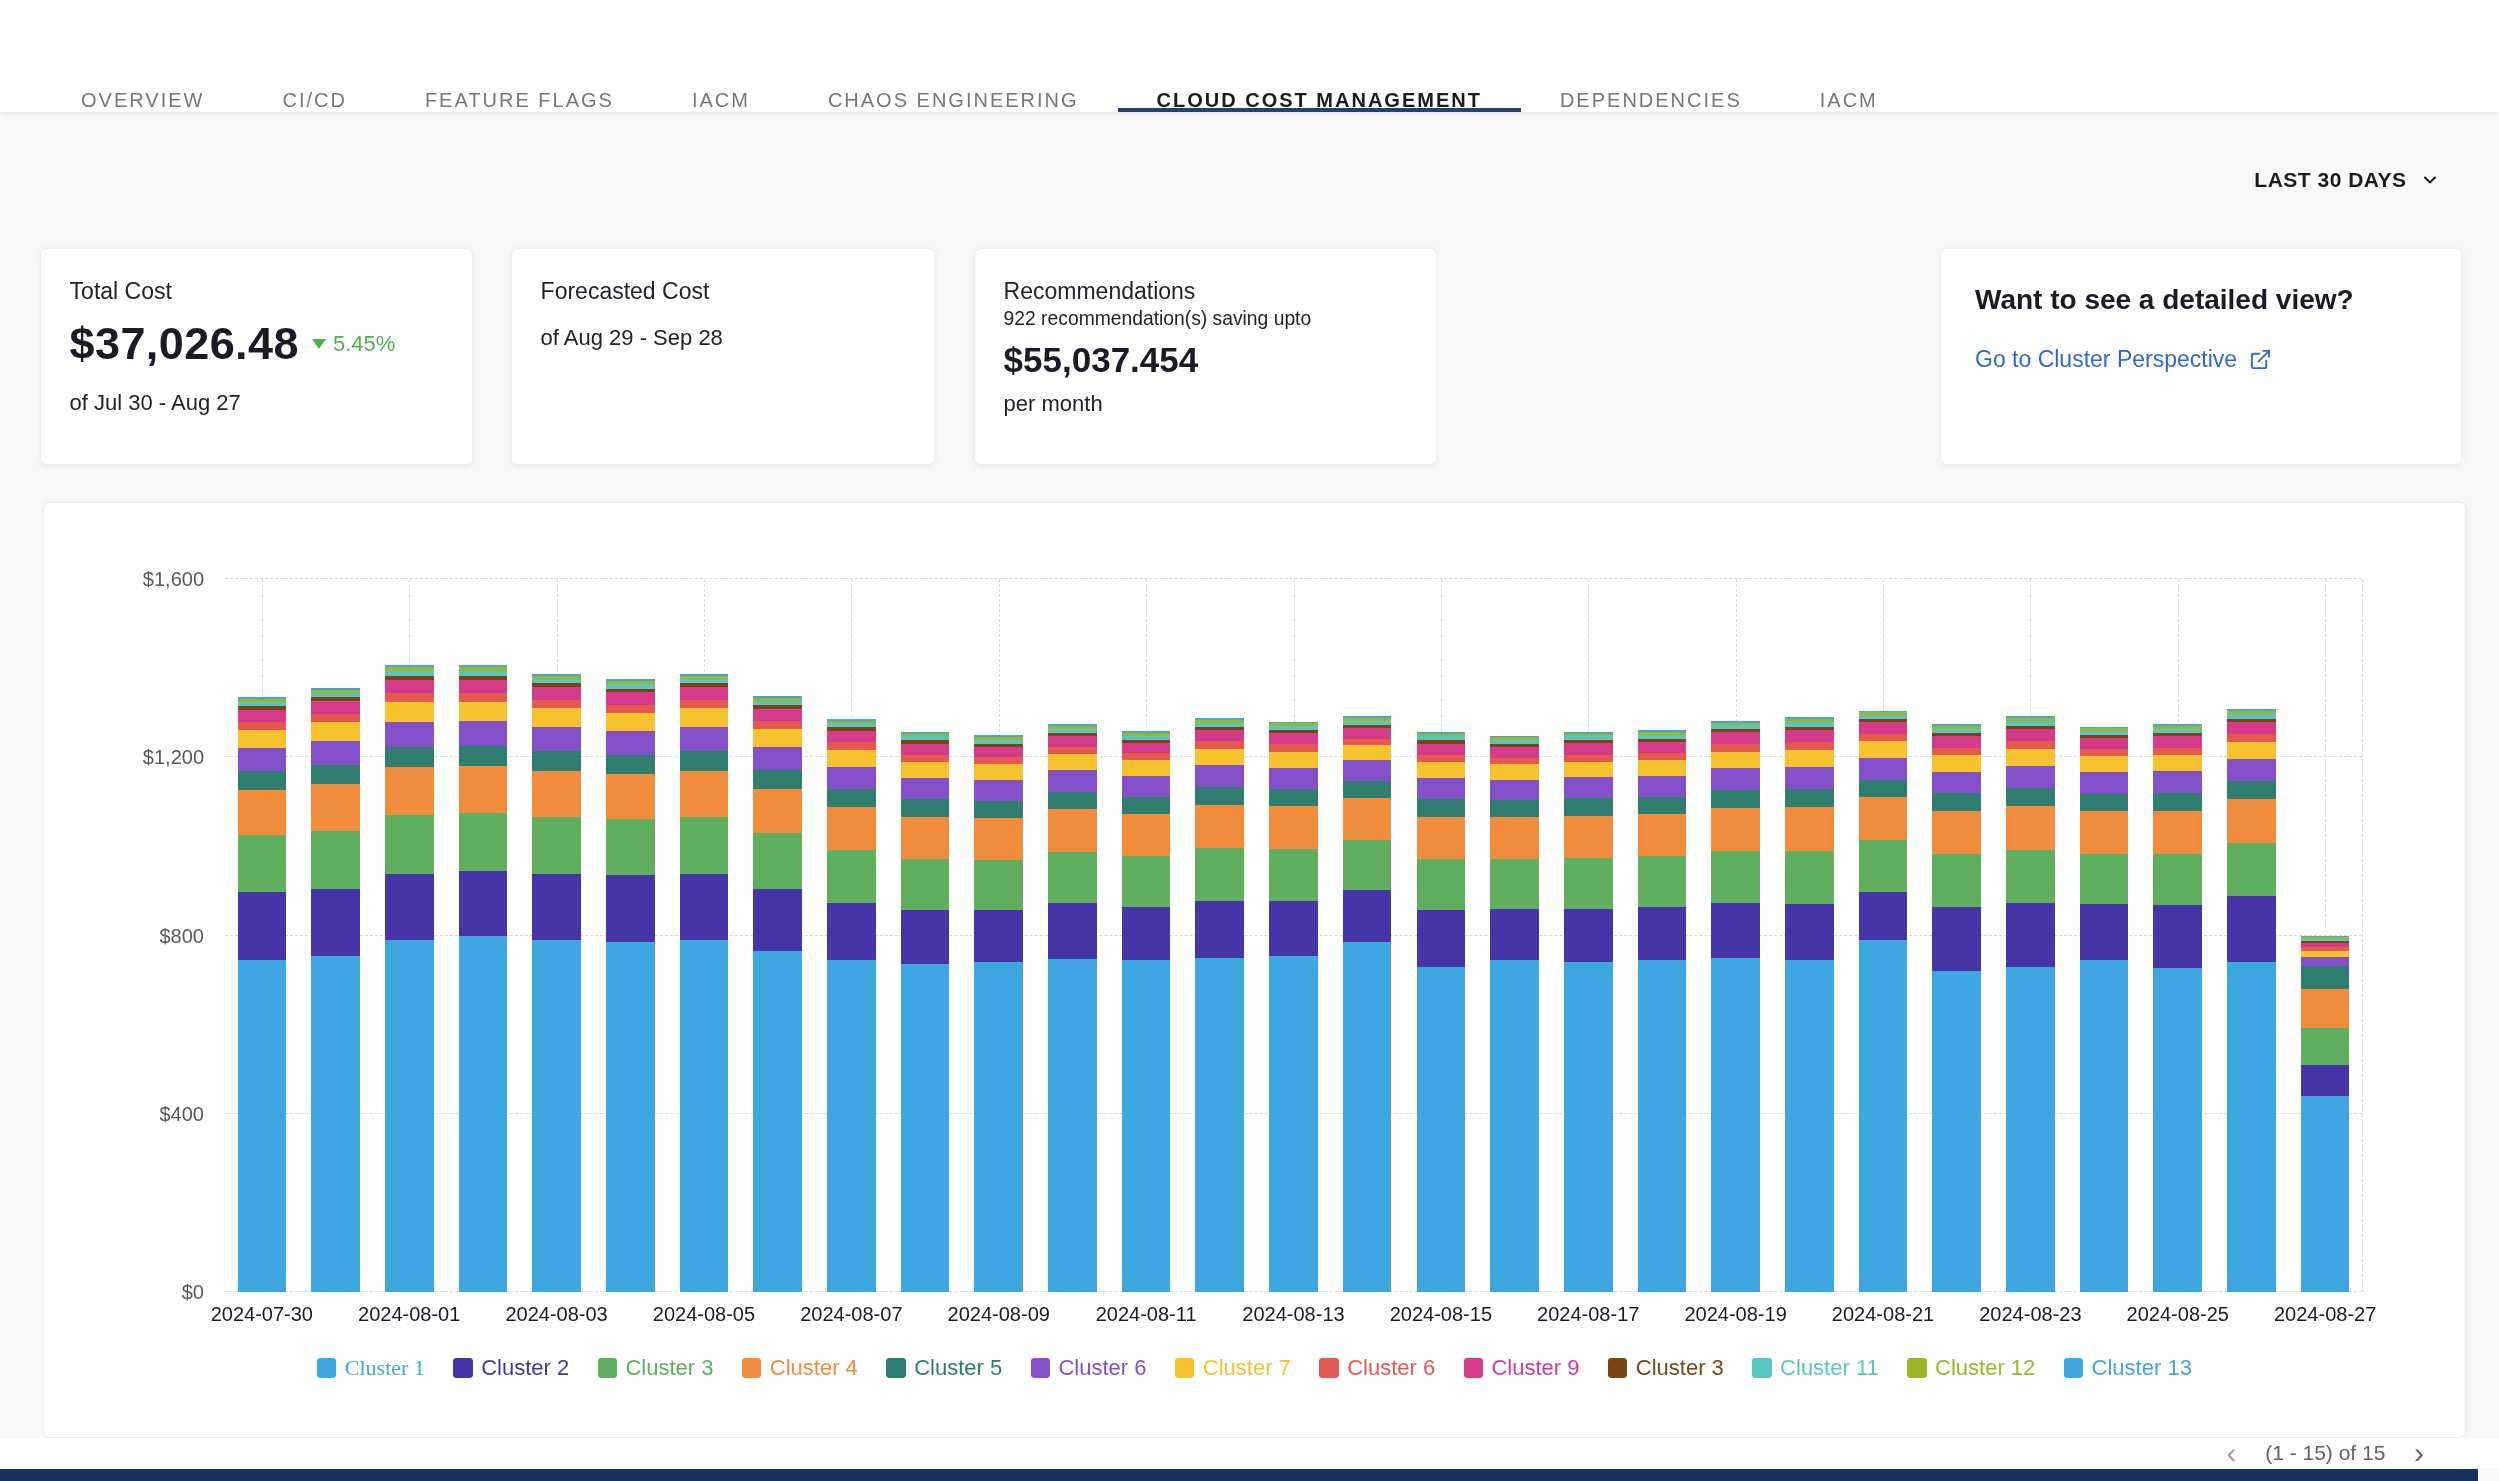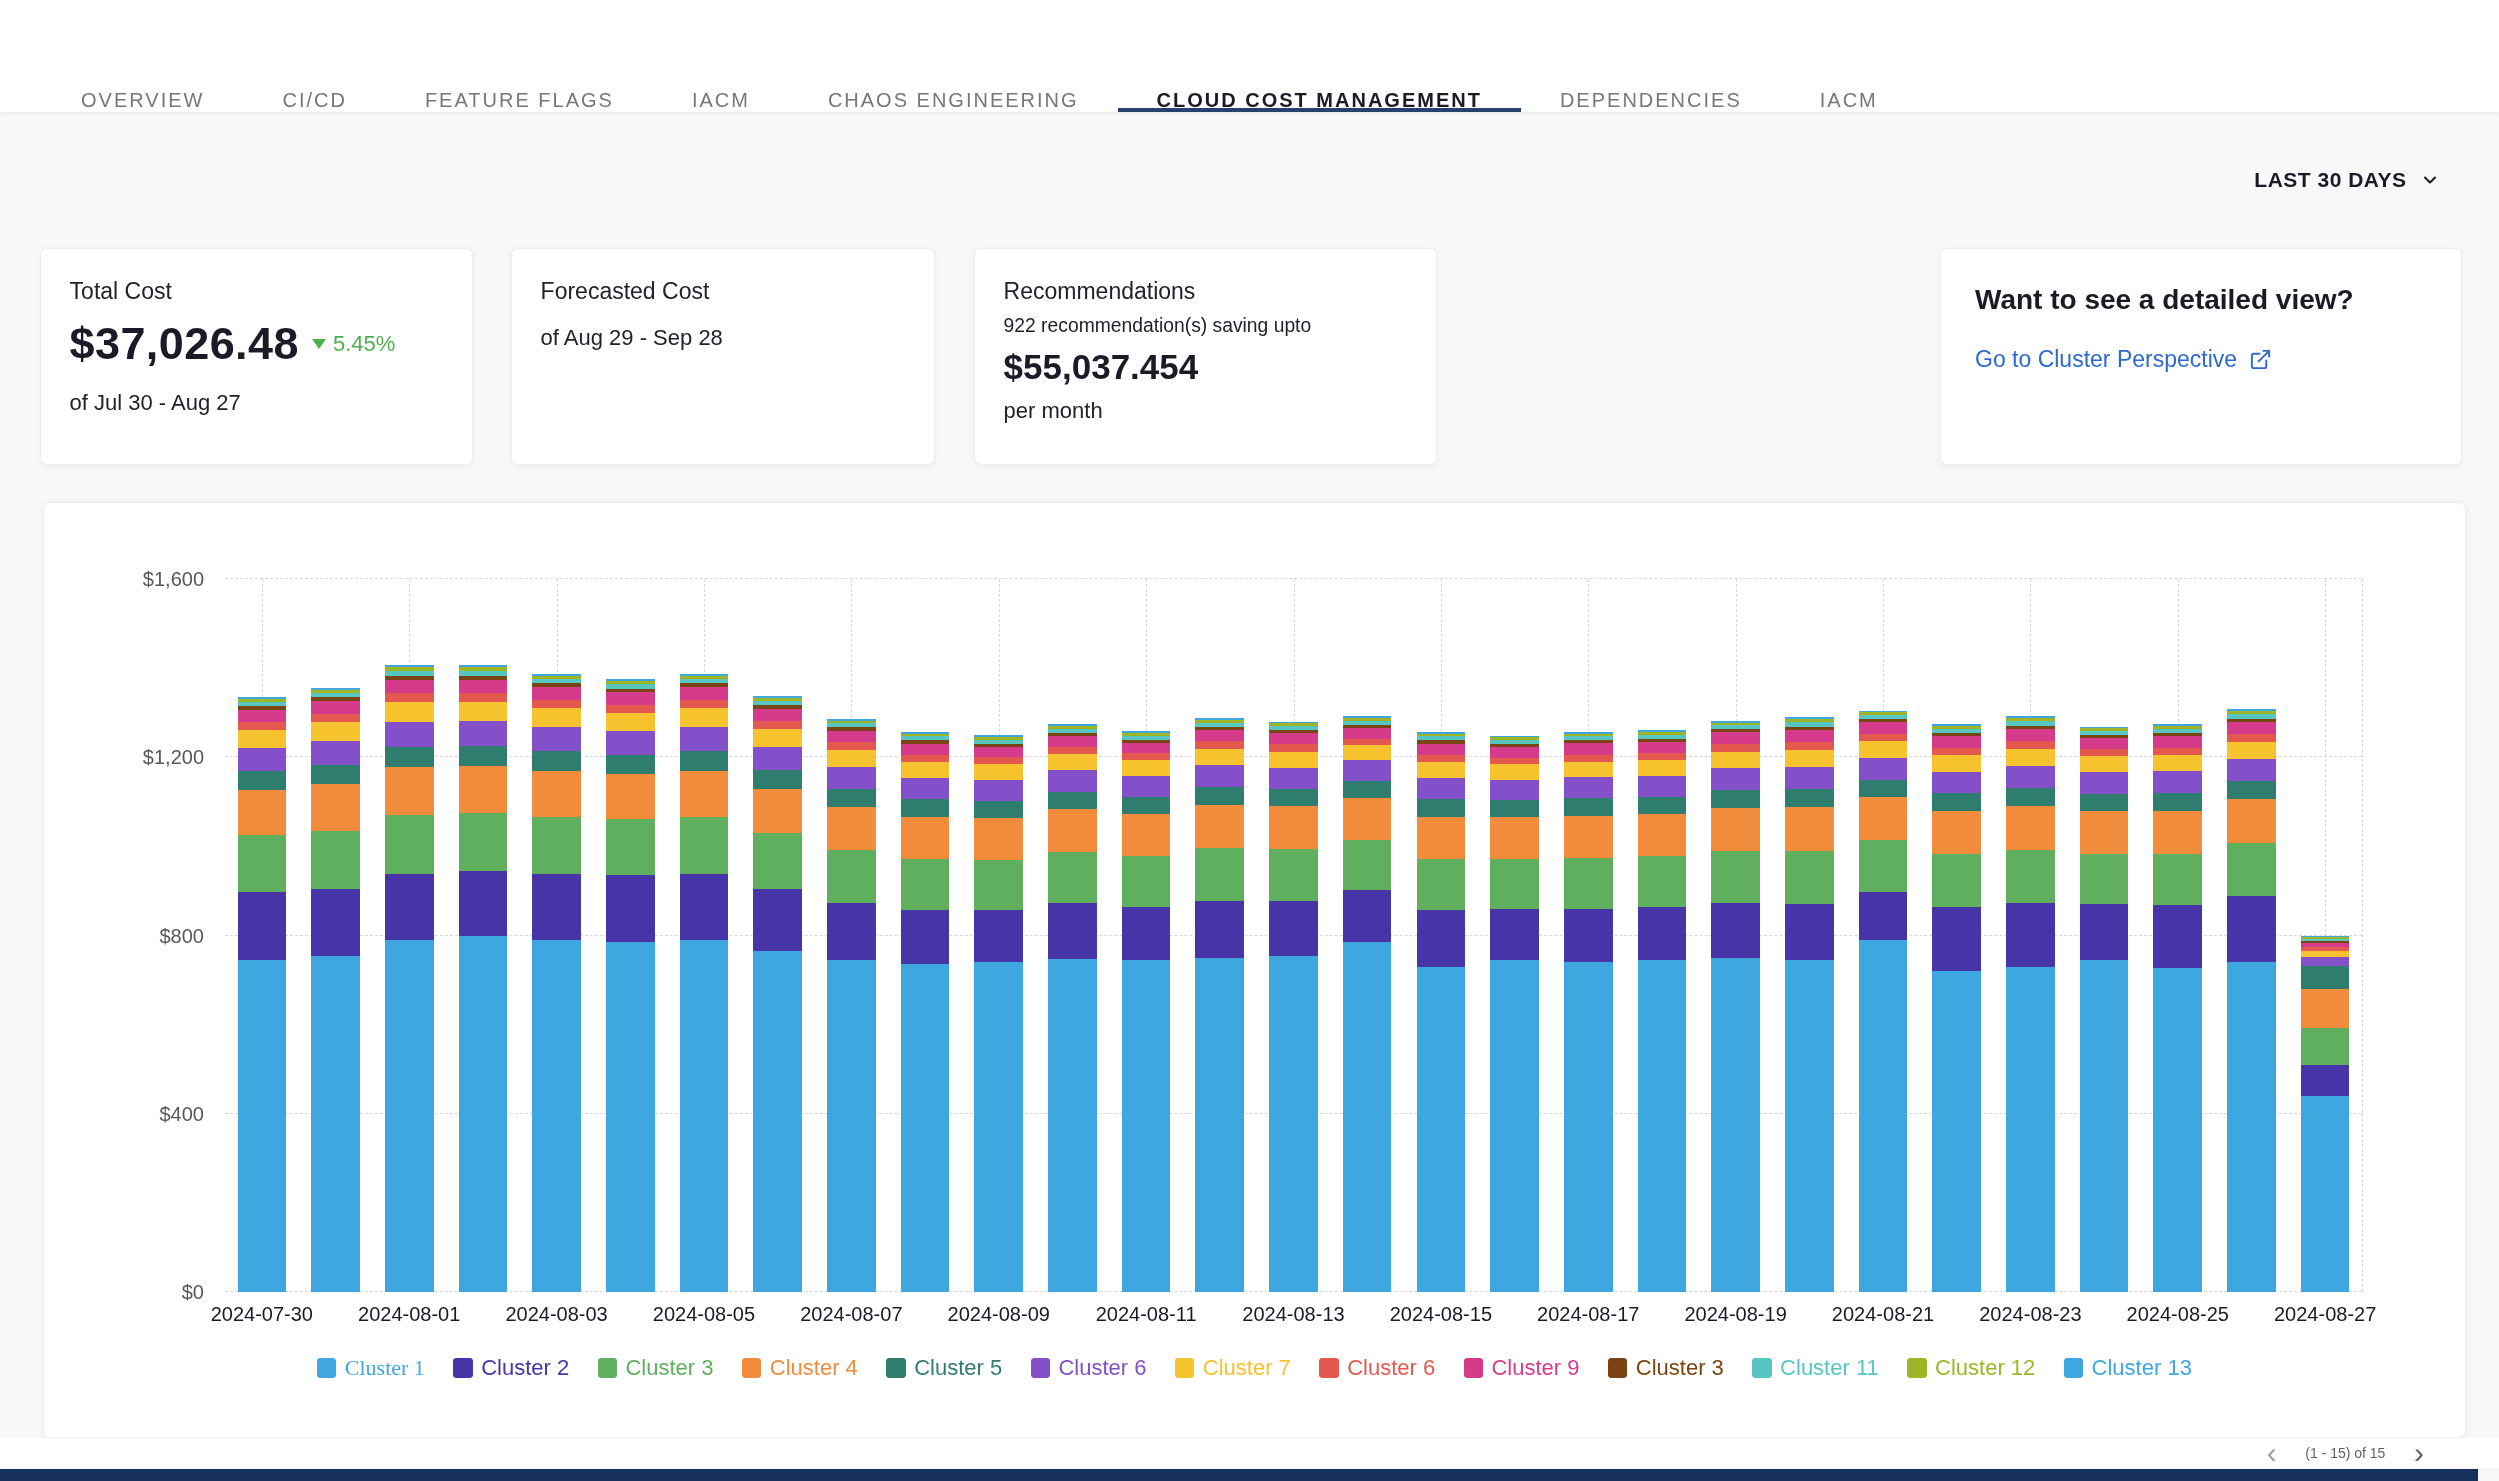--- a/index.html
+++ b/index.html
@@ -64,21 +64,21 @@
   .chart-legend{position:absolute;left:0;right:0;top:852px;display:flex;justify-content:center;
                 align-items:center;gap:28.6px}
   .legend-item{display:flex;align-items:center;gap:8.4px;font-size:22px;cursor:pointer;white-space:nowrap}
   .swatch{width:19.3px;height:19.3px;border-radius:3.4px;display:inline-block;flex:0 0 auto}
 
   
   .page-footer{position:absolute;left:0;right:0;top:1438px;height:30px;background:#fff;
                display:flex;align-items:center;justify-content:flex-end;gap:28.6px;padding:0 76px;z-index:4}
   .pg-chevron{font-size:30px;line-height:30px;color:#9aa0a6;cursor:pointer;font-weight:400}
   .pg-chevron.next{color:#5f6368}
-  .pg-label{font-size:14px;color:#5f6368}
+  .pg-label{font-size:21px;color:#5f6368}
   .navy-footer{position:absolute;left:0;bottom:0;height:13.4px;width:2478px;background:var(--footer-navy);z-index:6}
 </style>
 </head>
 <body>
 
 <nav class="topnav">
   <div style="display:flex;align-items:flex-end;height:100%">
       <div class="tab">OVERVIEW</div>
       <div class="tab">CI/CD</div>
       <div class="tab">FEATURE FLAGS</div>
@@ -112,21 +112,21 @@
     </div>
     <div class="card-period">of Jul 30 - Aug 27</div>
   </div>
 
   <div class="card card-forecast">
     <div class="card-title">Forecasted Cost</div>
     <div class="card-period">of Aug 29 - Sep 28</div>
   </div>
 
   <div class="card card-reco">
-    <div class="card-title" style="margin-bottom:10px">Recommendations</div>
+    <div class="card-title" style="margin-bottom:3px">Recommendations</div>
     <div class="reco-sub">922 recommendation(s) saving upto</div>
     <div class="reco-value">$55,037.454</div>
     <div style="font-size:22px;color:#22222a">per month</div>
   </div>
 
   <div class="card card-detail">
     <div class="detail-title">Want to see a detailed view?</div>
     <div class="detail-link">
       <span>Go to Cluster Perspective</span>
       <span style="display:flex">

